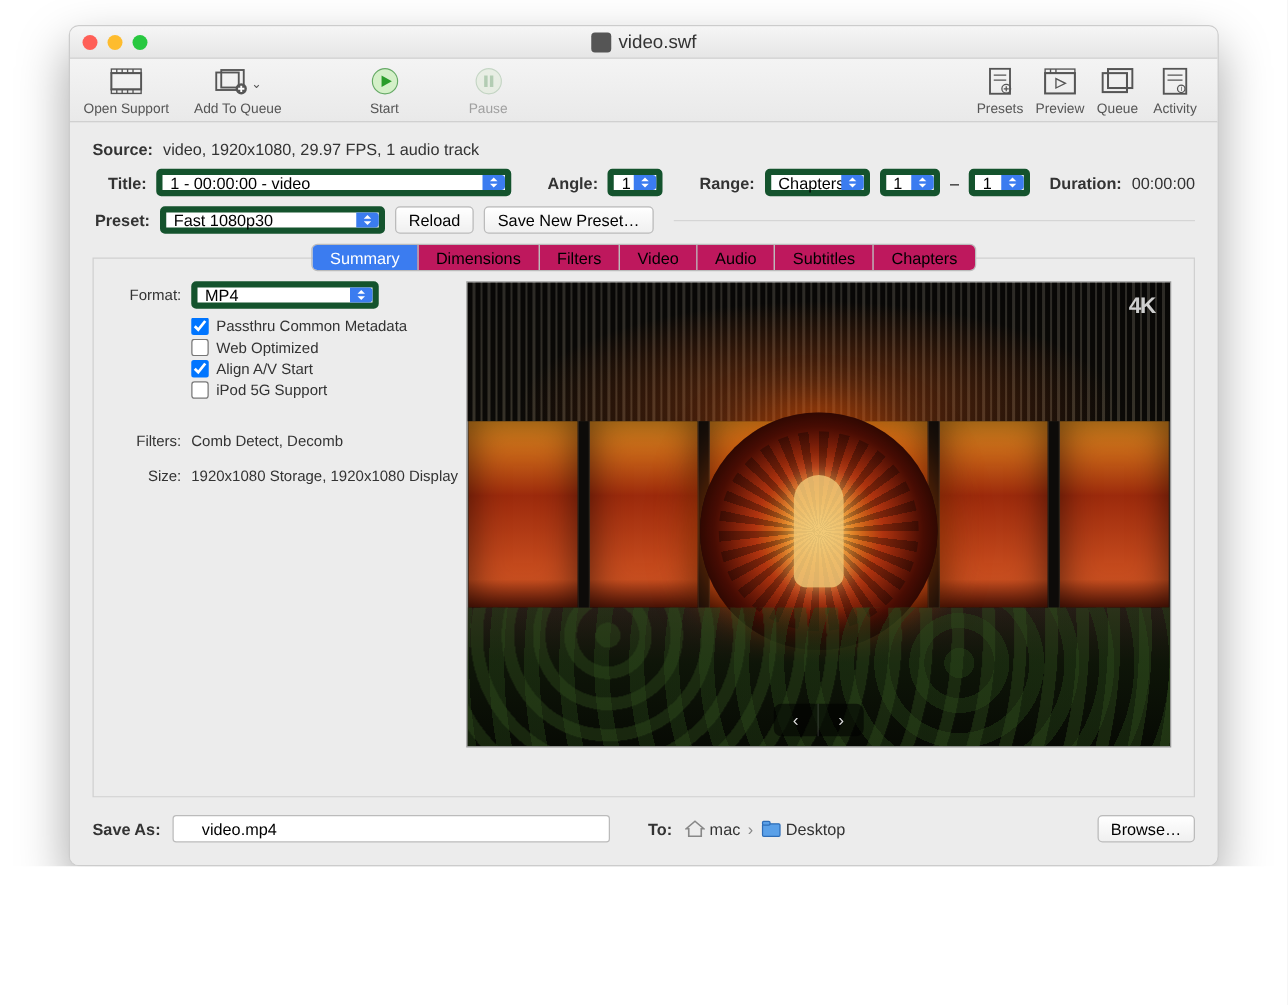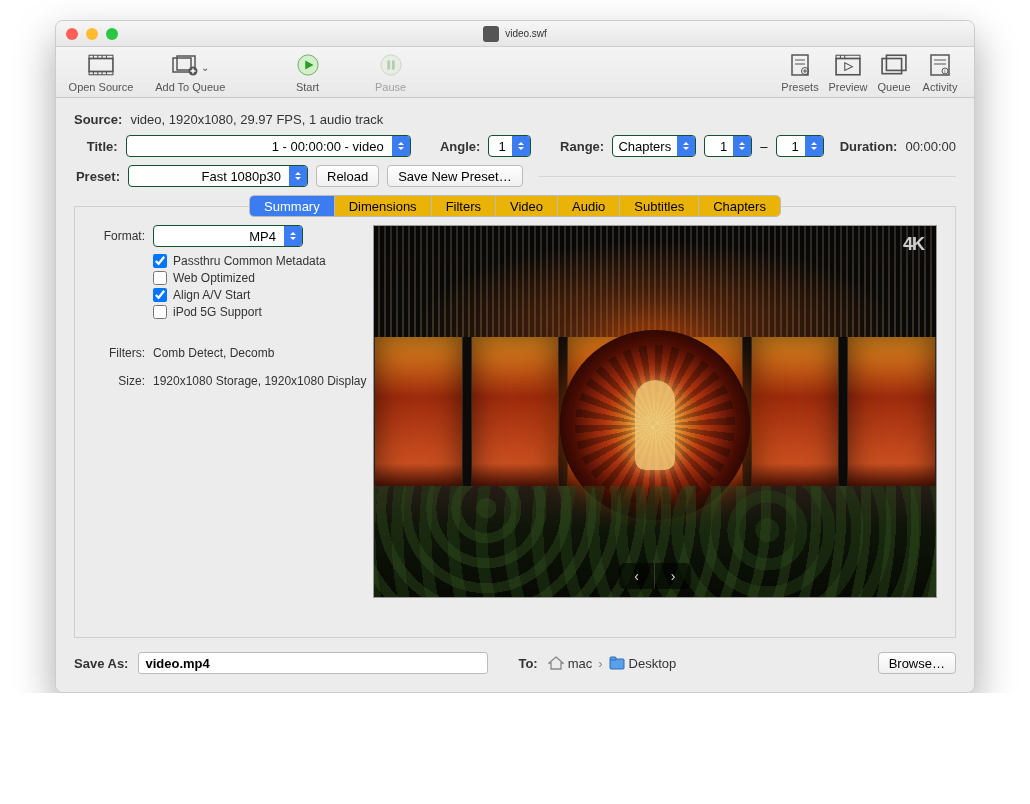--- a/index.html
+++ b/index.html
@@ -25,21 +25,21 @@
     height: 26px;
     background: linear-gradient(#f6f6f6,#e6e6e6);
     border-bottom: 1px solid #d0d0d0;
     display: flex;
     align-items: center;
     position: relative;
   }
   .dots { display: flex; gap: 8px; padding-left: 10px; }
   .dot { width: 12px; height: 12px; border-radius: 50%; }
   .dot.red{background:#ff5f57;} .dot.yel{background:#febc2e;} .dot.grn{background:#28c840;}
-  .title-c { position:absolute; left:0; right:0; text-align:center; font-size:10px; color:#333; display:flex;justify-content:center;align-items:center;gap:6px;pointer-events:none;}
+  .title-c { position:absolute; left:0; right:0; text-align:center; font-size:15px; color:#333; display:flex;justify-content:center;align-items:center;gap:6px;pointer-events:none;}
   .app-ic{width:16px;height:16px;background:#555;border-radius:3px;display:inline-block;}
   .toolbar {
     display: flex;
     align-items: flex-start;
     padding: 6px 10px 4px;
     background: linear-gradient(#f4f4f4,#e9e9e9);
     border-bottom: 1px solid #c8c8c8;
   }
   .tbtn { display:flex; flex-direction:column; align-items:center; font-size:11px; color:#555; min-width:70px; cursor:default;}
   .tbtn .ic { width:28px; height:24px; margin-bottom:4px; display:flex;align-items:center;justify-content:center;}
@@ -47,44 +47,44 @@
   .grp{display:flex;gap:1px;}
   .grp .tbtn{min-width:46px;}
   .tool-spacer{flex:1;}
   
   .content { padding: 14px 18px 0; background:#ececec; }
   .row { display:flex; align-items:center; margin-bottom:8px; gap:8px;}
   .lbl { font-weight:bold; color:#333; }
   .lbl.rt{text-align:right;display:inline-block;}
   .txt { color:#333; }
   .select {
-    background:#fff; border:1px solid #14532d; border-radius:4px; height:22px;
+    background:#fff; border:5px solid #14532d; border-radius:4px; height:22px;
     display:inline-flex; align-items:center; padding:0 6px; position:relative;
-    font-size:13px; color:#000;justify-content:flex-end;
+    font-size:13px; color:#000;
   }
   .select .arr{
     position:absolute; right:0; top:0; bottom:0; width:18px;
     background:#3b7cf0; border-radius:0 3px 3px 0;
     display:flex;flex-direction:column;align-items:center;justify-content:center;
   }
   .select .arr::before{content:"";border:3px solid transparent;border-bottom-color:#fff;margin-bottom:1px;}
   .select .arr::after{content:"";border:3px solid transparent;border-top-color:#fff;margin-top:1px;}
   .btn {
     background:linear-gradient(#fff,#f0f0f0); border:1px solid #bbb; border-radius:4px;
     padding:2px 10px; font-size:13px; color:#000; height:22px;cursor:default;
   }
   .hr-fill{flex:1; border-top:1px solid #d5d5d5;height:1px;margin-left:8px;}
   
   .tabs-wrap{ display:flex; justify-content:center; }
   .tabs {
     display:inline-flex; border:1px solid #bbb; border-radius:5px;
     overflow:hidden; height:22px;
   }
   .tabs .tab{
-    padding:3px 14px; font-size:13px; color:#000; background:#eab308;
+    padding:3px 14px; font-size:13px; color:#000; background:#be185d;
     border-left:1px solid #bbb; cursor:default;
   }
   .tabs .tab:first-child{border-left:none;}
   .tabs .tab.active{ background:#3b7cf0; color:#fff; }
   
   .panel {
     border:1px solid #d0d0d0; background:#ececec; padding:18px 18px 22px; margin-top:-11px;
     min-height: 432px;
   }
   .panel-body{ display:flex; }
@@ -135,21 +135,21 @@
   .navctrl .nb{width:36px;height:26px;display:flex;align-items:center;justify-content:center;color:#ddd;font-size:14px;cursor:default;}
   .navctrl .nb:first-child{border-right:1px solid rgba(255,255,255,.15);}
   .wm{position:absolute;top:8px;right:12px;color:rgba(255,255,255,.8);font-size:18px;font-weight:bold;letter-spacing:-1px;}
   
   .footer{
     padding:14px 18px 18px; display:flex; align-items:center; gap:10px;
     background:#ececec;
   }
   .in-txt{
     flex:0 0 350px;height:22px;border:1px solid #bbb;border-radius:3px;
-    padding:2px 6px;font-size:13px;background:#fff;font-weight:bold;
+    padding:2px 22px;font-size:13px;background:#fff;
   }
   .crumb{display:inline-flex;align-items:center;gap:4px;color:#333;}
   .crumb .ci{width:16px;height:14px;}
   .crumb .sep{color:#888;margin:0 2px;}
 </style>
 </head>
 <body>
 
 <div class="window">
   <div class="titlebar">
@@ -174,21 +174,21 @@
             <line x1="5" y1="1" x2="5" y2="4" stroke="#555"></line>
             <line x1="9" y1="1" x2="9" y2="4" stroke="#555"></line>
             <line x1="13" y1="1" x2="13" y2="4" stroke="#555"></line>
             <line x1="17" y1="1" x2="17" y2="4" stroke="#555"></line>
             <line x1="5" y1="16" x2="5" y2="19" stroke="#555"></line>
             <line x1="9" y1="16" x2="9" y2="19" stroke="#555"></line>
             <line x1="13" y1="16" x2="13" y2="19" stroke="#555"></line>
             <line x1="17" y1="16" x2="17" y2="19" stroke="#555"></line>
           </svg>
       </div>
-      <span>Open Source</span>
+      <span>Open Support</span>
     </div>
     <div class="tbtn" style="min-width:90px;flex-direction:row;flex-wrap:wrap;justify-content:center;">
       <div style="display:flex;align-items:center;gap:2px;">
         <div class="ic">
           <svg viewBox="0 0 26 20">
               <rect x="1" y="3" width="18" height="14" fill="none" stroke="#555" stroke-width="1.5"></rect>
               <rect x="5" y="1" width="18" height="14" fill="none" stroke="#555" stroke-width="1.5"></rect>
               <circle cx="21" cy="16" r="4.5" fill="#555"></circle>
               <line x1="21" y1="13.5" x2="21" y2="18.5" stroke="#fff" stroke-width="1.5"></line>
               <line x1="18.5" y1="16" x2="23.5" y2="16" stroke="#fff" stroke-width="1.5"></line>

